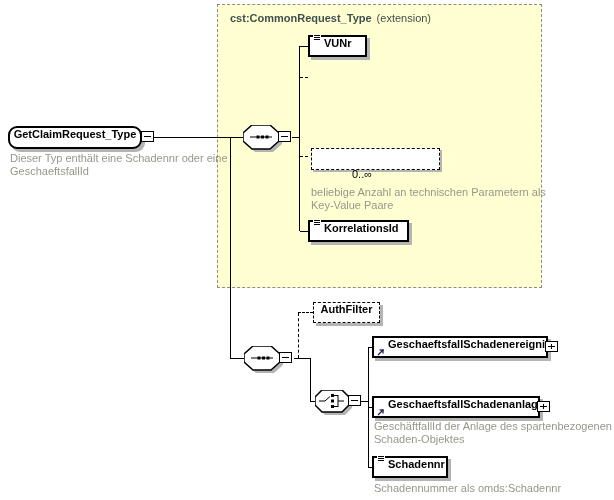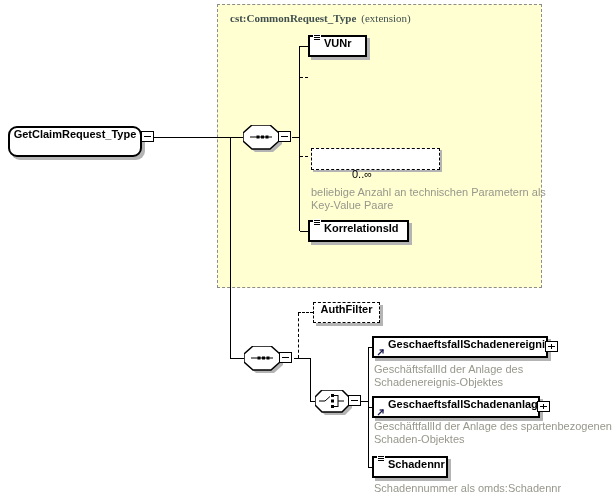--- a/index.html
+++ b/index.html
@@ -2,38 +2,38 @@
 <html style="--extension-fill: #ffffd2; --annotation-text: #97978c; --shadow: #b4b4b4;"><head>
 <meta charset="utf-8">
 <style>
   * { margin:0; padding:0; box-sizing:border-box; }
   html,body { background:#fff; }
   body { font-family:"Liberation Sans","DejaVu Sans",sans-serif; }
   .canvas { position:relative; width:614px; height:500px; background:#fff; overflow:hidden; }
 
   
   .ext { position:absolute; left:217px; top:4px; width:325px; height:284px;
-         background:var(--extension-fill,#ffffd2); border:1px dashed #8c8c8c;font-family:Liberation Serif, serif; }
+         background:var(--extension-fill,#ffffd2); border:1px dashed #8c8c8c; }
   .ext-label { position:absolute; left:10px; top:7px; font-size:11px; color:#41504e; white-space:nowrap; }
   .ext-label .nm { font-weight:bold; }
   .ext-label .sfx { font-weight:normal; margin-left:3px; }
 
   
   .hline { position:absolute; height:1px; background:#000; }
   .vline { position:absolute; width:1px; background:#000; }
   .hline.dash { background:none; border-top:1px dashed #000; height:0; }
   .vline.dash { background:none; border-left:1px dashed #000; width:0; }
 
   
   .ebox { position:absolute; height:22px; background:#fff; border:2px solid #000;
           display:flex; align-items:flex-start; justify-content:center;
           font-size:11px; font-weight:bold; color:#000; white-space:nowrap;
           box-shadow:3px 3px 0 var(--shadow,#b4b4b4); }
   .ebox.opt { border:1.5px dashed #000; }
-  .ebox.root { border-radius:9px; height:31px; }
+  .ebox.root { border-radius:9px; height:23px; }
   .ebox.iconed { justify-content:flex-start; padding-left:12px; }
   .nm { padding:0 2px; }
 
   
   .doc-icon { position:absolute; top:-3px; left:3px; background:#fff; padding:1px;
               display:flex; flex-direction:column; gap:1px; }
   .doc-icon i { display:block; width:6px; height:1px; background:#000; }
 
   
   .ref-icon { position:absolute; left:3px; bottom:2px; width:8px; height:8px; }
@@ -83,20 +83,22 @@
   <div class="hline" style="left:361px;top:401px;width:8px"></div>
   <div class="vline" style="left:368px;top:347px;height:121px"></div>
   <div class="hline" style="left:368px;top:347px;width:5px"></div>
   <div class="hline" style="left:368px;top:407px;width:5px"></div>
   <div class="hline" style="left:368px;top:467px;width:5px"></div>
 
   <div class="ebox root" style="left:8px;top:126px;width:134px">
     <span class="nm">GetClaimRequest_Type</span>
   </div>
   <div class="toggle" style="left:141px;top:131px"></div>
+  <div class="ann" style="left:10px;top:152px">Dieser Typ enthält eine Schadennr oder eine
+GeschaeftsfallId</div>
 
   <div class="comp" style="left:243px;top:125px">
     <svg width="40" height="28">
       <polygon points="3,11 12,3 30,3 39,11 39,19 30,27 12,27 3,19" fill="#b4b4b4" stroke="none"></polygon>
       <polygon points="0,8 9,0 27,0 36,8 36,16 27,24 9,24 0,16" fill="#ffffff" stroke="#000" stroke-width="1.5"></polygon>
       <line x1="7" y1="12" x2="29" y2="12" stroke="#000" stroke-width="1"></line>
       <rect x="13.5" y="10.5" width="3" height="3" fill="#000"></rect>
       <rect x="18" y="10.5" width="3" height="3" fill="#000"></rect>
       <rect x="22.5" y="10.5" width="3" height="3" fill="#000"></rect>
     </svg>
@@ -164,22 +166,20 @@
     <span class="ref-icon">
       <svg width="8" height="8">
           <line x1="1" y1="7" x2="6" y2="2" stroke="#1a1a4e" stroke-width="1.3"></line>
           <line x1="2.6" y1="2" x2="6.5" y2="2" stroke="#1a1a4e" stroke-width="1.3"></line>
           <line x1="6" y1="1.5" x2="6" y2="5.4" stroke="#1a1a4e" stroke-width="1.3"></line>
         </svg>
     </span>
     <span class="nm">GeschaeftsfallSchadenereignis</span>
     <span class="toggle plus"></span>
   </div>
-  <div class="ann" style="left:374px;top:363px">GeschäftsfallId der Anlage des
-Schadenereignis-Objektes</div>
 
   <div class="ebox iconed" style="left:372px;top:396px;width:168px">
     <span class="ref-icon">
       <svg width="8" height="8">
           <line x1="1" y1="7" x2="6" y2="2" stroke="#1a1a4e" stroke-width="1.3"></line>
           <line x1="2.6" y1="2" x2="6.5" y2="2" stroke="#1a1a4e" stroke-width="1.3"></line>
           <line x1="6" y1="1.5" x2="6" y2="5.4" stroke="#1a1a4e" stroke-width="1.3"></line>
         </svg>
     </span>
     <span class="nm">GeschaeftsfallSchadenanlage</span>

